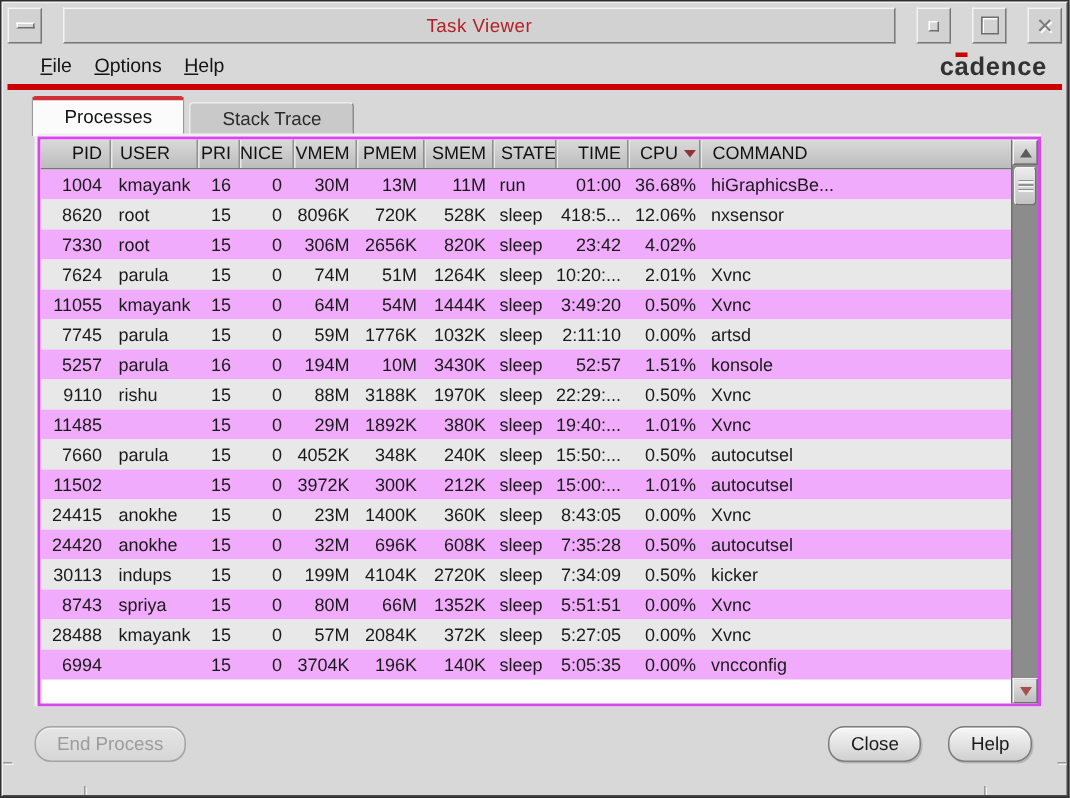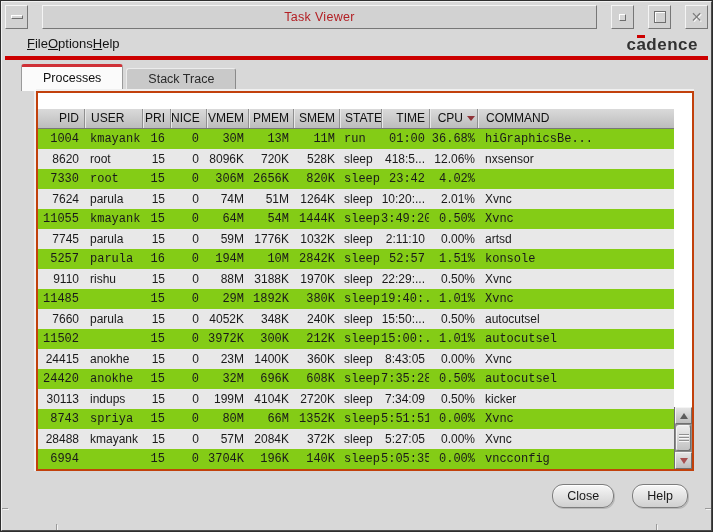--- a/index.html
+++ b/index.html
@@ -17,48 +17,48 @@
     border-color:#f4f4f4 #777 #777 #f4f4f4; display:flex; align-items:center; justify-content:center; cursor:default; }
   .tb-title-area { flex:1; background:#d2d2d2; border:1px solid;
     border-color:#f4f4f4 #777 #777 #f4f4f4; display:flex; align-items:center; justify-content:center; }
   .tb-title { color:#b32025; font-size:12.5px; letter-spacing:0.3px; }
   .dash-glyph { width:12px; height:4px; background:#d6d6d6; border:1px solid; border-color:#fff #6e6e6e #6e6e6e #fff; }
   .sq-small-glyph { width:7px; height:7px; background:#d6d6d6; border:1px solid; border-color:#fff #6e6e6e #6e6e6e #fff; }
   .sq-big-glyph { width:12px; height:12px; border:1px solid #6e6e6e; box-shadow:inset 1px 1px 0 #fff; }
   .x-glyph { color:#7d7d7d; font-size:14px; line-height:1; text-shadow:1px 1px 0 #fafafa; }
 
   
-  .menubar { height:25px; flex:none; display:flex; align-items:center; padding:0 10px 0 22px; }
+  .menubar { height:25px; flex:none; display:flex; align-items:center; padding:0 10px 0 22px; gap:15px; }
   .menu-item { display:inline-block; font-size:13px; color:#141414; cursor:default; }
   .menu-item::first-letter { text-decoration:underline; }
   .logo { margin-left:auto; position:relative; font-size:17px; font-weight:bold; color:#323232; letter-spacing:0.5px; padding-top:2px; }
   .logo-bar { position:absolute; left:11px; top:2px; width:8px; height:3px; background:#cc0000; }
   .redline { height:4px; flex:none; background:#cc0000; }
 
   
   .content { flex:1; display:flex; flex-direction:column; overflow:hidden; padding:4px 14px 0 16px; }
 
   .tabs { flex:none; display:flex; align-items:flex-end; height:27px; }
   .tab { height:23px; line-height:21px; padding:0 21px; margin-right:3px; font-size:12.5px; color:#2a2a2a;
     background:#c9c9c9; border:1px solid #8a8a8a; border-bottom:none;
     border-top-color:#ececec; border-left-color:#ececec; border-radius:3px 3px 0 0; cursor:default; }
   .tab.active { height:27px; line-height:23px; background:#fbfbfb; color:#111;
     border-top:3px solid #cf3137; border-left:1px solid #9a9a9a; border-right:1px solid #9a9a9a; }
 
-  .table-frame { flex:1; margin-left:15px; display:flex; overflow:hidden; background:#fff;
-    border:2px solid #c2410c; box-shadow:0 -2px 0 #f0f0f0, -2px 0 0 #efefef;align-items:flex-end; }
+  .table-frame { flex:1; margin-left:4px; display:flex; overflow:hidden; background:#fff;
+    border:2px solid #d946ef; box-shadow:0 -2px 0 #f0f0f0, -2px 0 0 #efefef; }
   .table-main { flex:1; display:flex; flex-direction:column; overflow:hidden; }
   .thead { flex:none; height:20px; display:flex; background:linear-gradient(#dadada,#bcbcbc); border-bottom:1px solid #777; }
   .th { font-size:12px; line-height:19px; color:#111; border-left:1px solid #8f8f8f; box-shadow:inset 1px 0 0 #e8e8e8; white-space:nowrap; overflow:hidden; cursor:default; }
   .th:first-child { border-left:none; box-shadow:none; }
   .sort-arrow { display:inline-block; width:0; height:0; margin-left:4px;
     border-left:4px solid transparent; border-right:4px solid transparent; border-top:5px solid #8f3338; vertical-align:middle; }
   .tbody { flex:1; overflow:hidden; }
   .tr { display:flex; height:20px; }
-  .tr.odd  { background:#84cc16;font-family:Liberation Mono, monospace; }
+  .tr.odd  { background:#f0abfc; }
   .tr.even { background:#e8e8e8; }
   .td { font-size:12px; line-height:20px; color:#1a1a1a; white-space:nowrap; overflow:hidden; }
 
   .c0 { width:46px; text-align:right; padding-right:5px; }
   .c1 { width:58px; text-align:left;  padding-left:6px; }
   .c2 { width:28px; text-align:right; padding-right:5px; }
   .c3 { width:36px; text-align:right; padding-right:7px; }
   .c4 { width:42px; text-align:right; padding-right:4px; }
   .c5 { width:45px; text-align:right; padding-right:4px; }
   .c6 { width:46px; text-align:right; padding-right:4px; }
@@ -228,21 +228,21 @@
               <div class="td c9">0.00%</div>
               <div class="td c10">artsd</div>
             </div>
             <div class="tr odd">
               <div class="td c0">5257</div>
               <div class="td c1">parula</div>
               <div class="td c2">16</div>
               <div class="td c3">0</div>
               <div class="td c4">194M</div>
               <div class="td c5">10M</div>
-              <div class="td c6">2842K</div>
+              <div class="td c6">3430K</div>
               <div class="td c7">sleep</div>
               <div class="td c8">52:57</div>
               <div class="td c9">1.51%</div>
               <div class="td c10">konsole</div>
             </div>
             <div class="tr even">
               <div class="td c0">9110</div>
               <div class="td c1">rishu</div>
               <div class="td c2">15</div>
               <div class="td c3">0</div>
@@ -382,20 +382,21 @@
         </div>
         <div class="sb-track"></div>
         <div class="sb-btn">
           <span class="tri-down"></span>
         </div>
       </div>
     </div>
   </div>
 
   <div class="footer">
+    <button class="btn disabled" disabled="">End Process</button>
     <div class="spacer"></div>
     <button class="btn">Close</button>
     <button class="btn btn-help">Help</button>
   </div>
 
   <span class="groove groove-bl"></span>
   <span class="groove groove-br"></span>
   <span class="groove groove-l"></span>
   <span class="groove groove-r"></span>
 </div>

